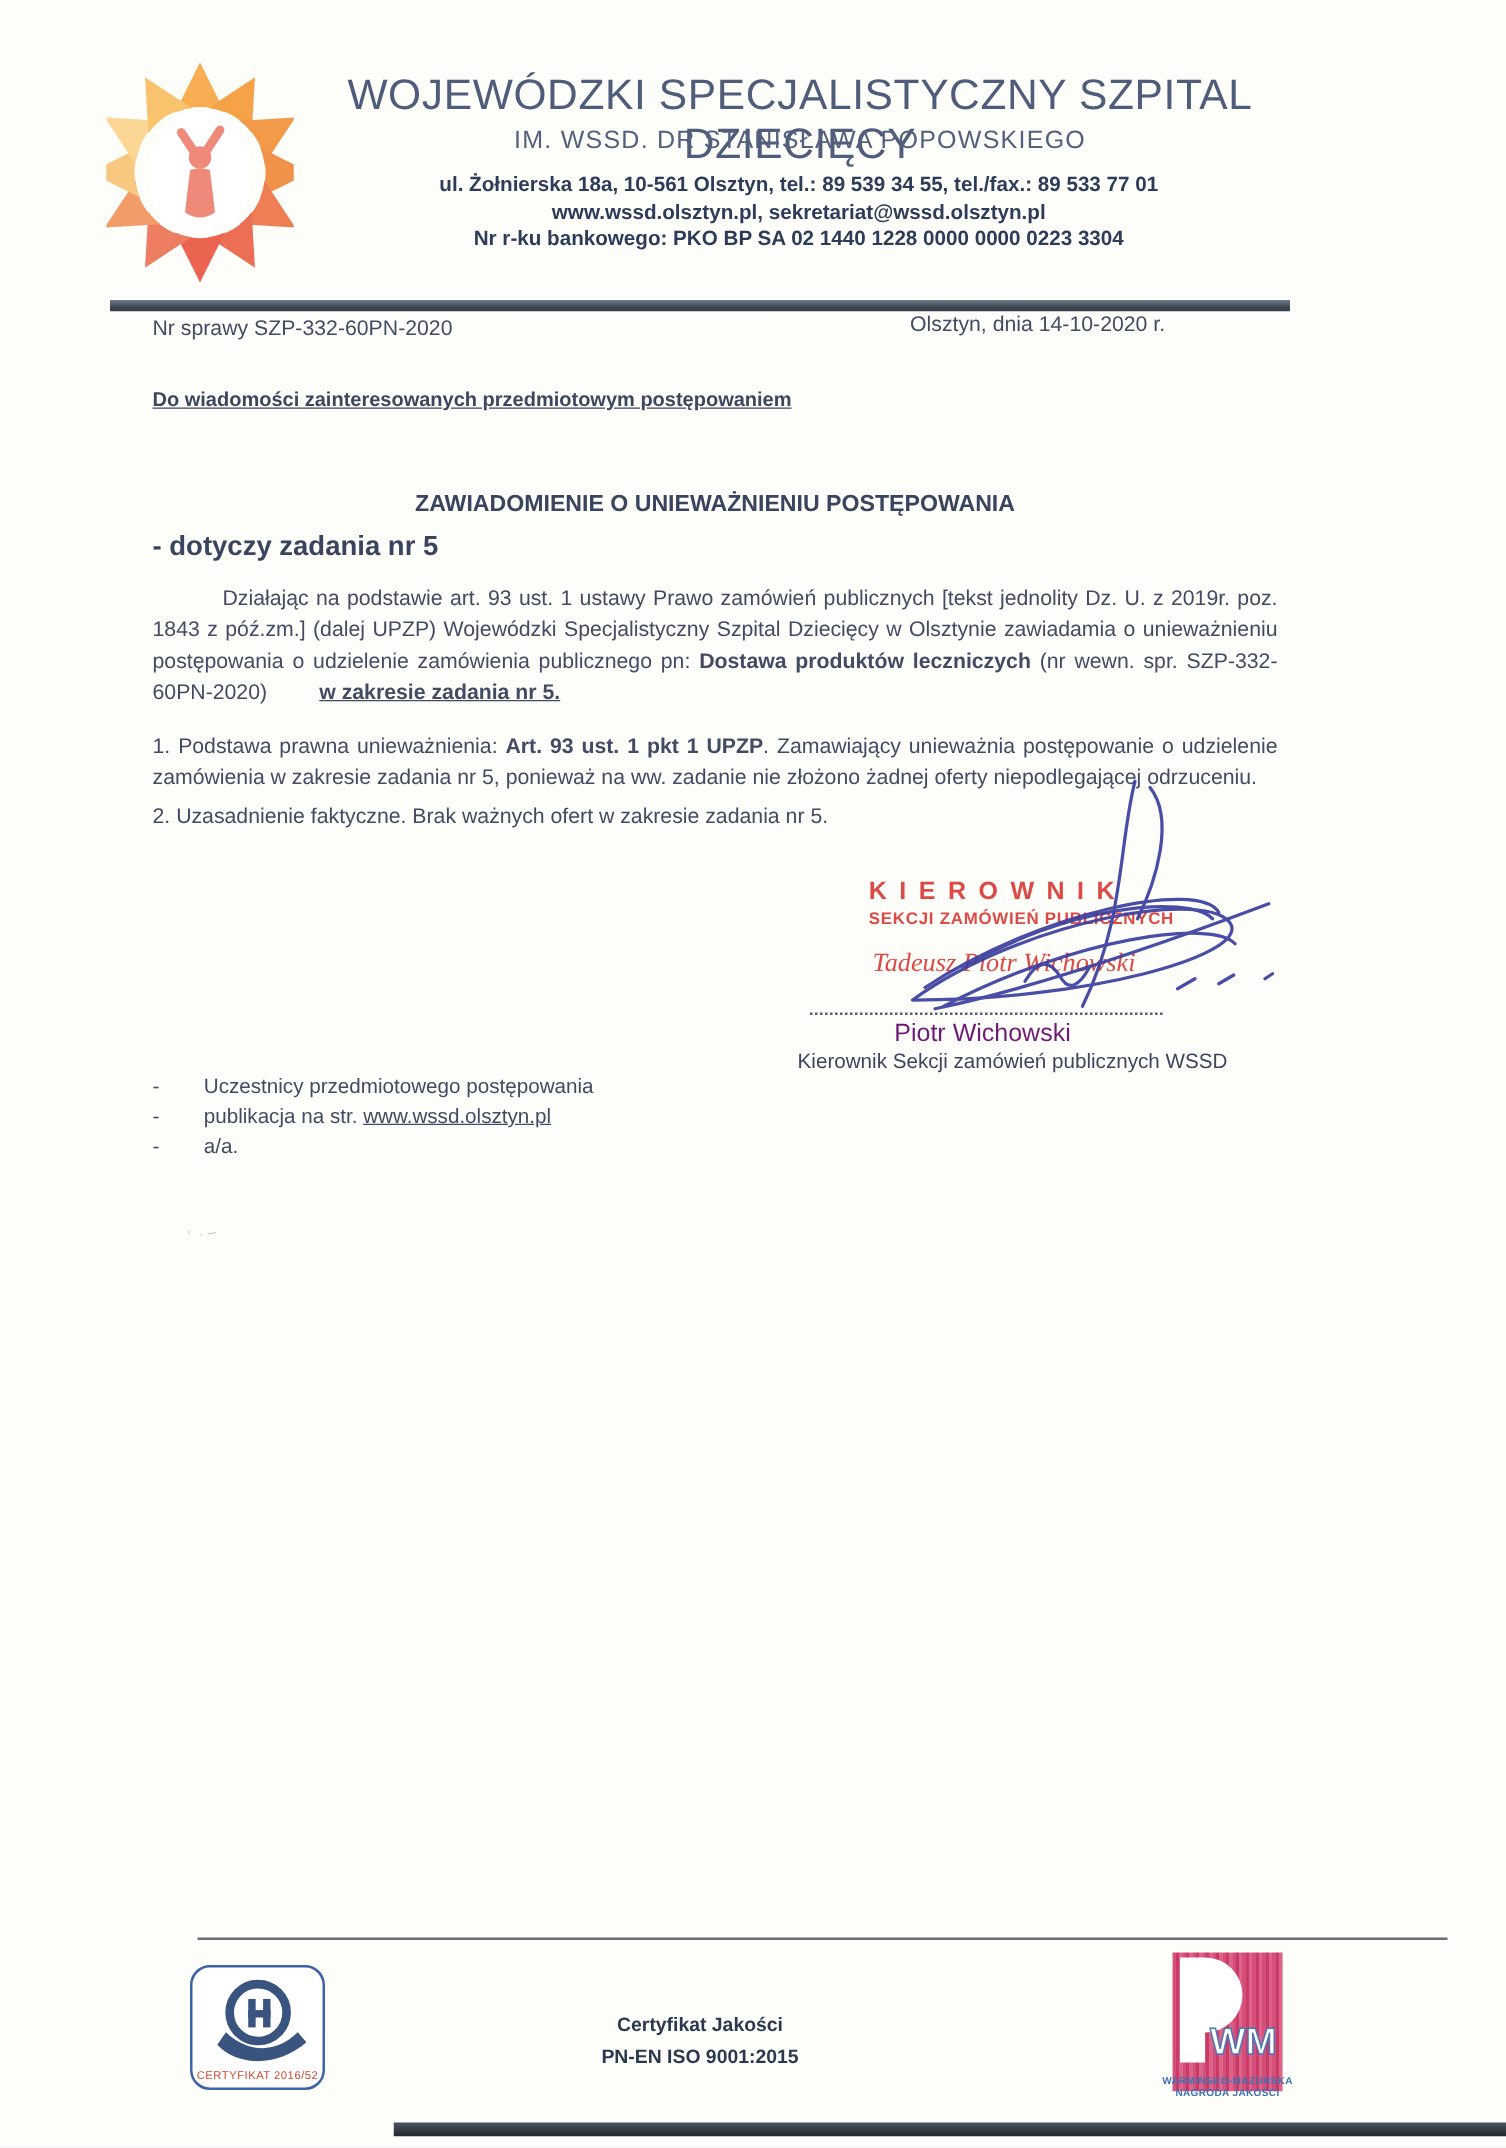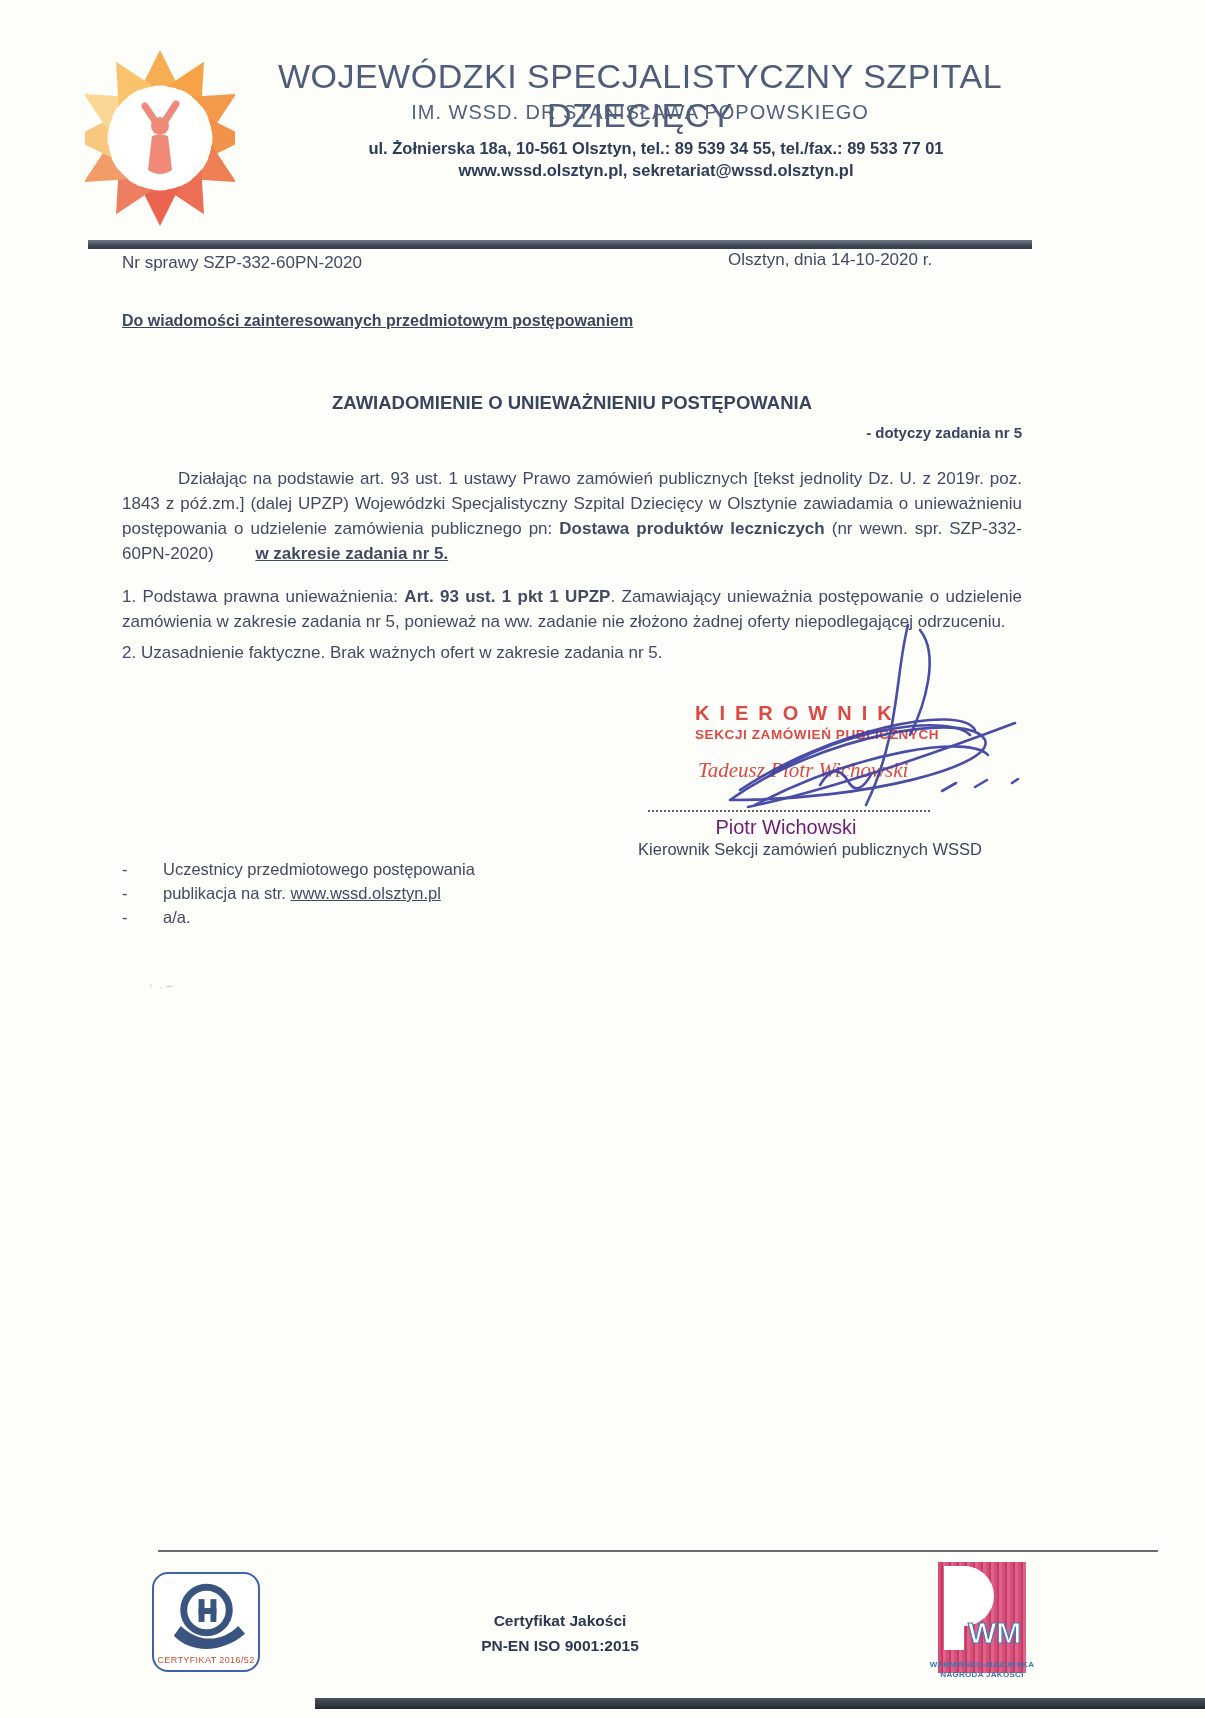--- a/index.html
+++ b/index.html
@@ -12,40 +12,40 @@
 
   
   .org-name{
     left:240px;top:57px;width:800px;text-align:center;
     font-size:34px;font-weight:400;letter-spacing:.5px;color:#4f5d7b;
   }
   .org-sub{
     left:240px;top:101px;width:800px;text-align:center;
     font-size:20px;font-weight:400;letter-spacing:1px;color:#53607e;
   }
-  .addr{left:256px;width:800px;text-align:center;font-size:16.5px;font-weight:bold;color:#2f3c59;}
+  .addr{left:239px;width:800px;text-align:center;font-size:16.5px;font-weight:bold;color:#2f3c59;}
   .addr1{top:139px;} .addr2{top:161px;} .addr3{top:182px;}
 
   .sep-bar{
     left:88px;top:240px;width:944px;height:9px;
     background:linear-gradient(#707c8a,#39424c 70%);
   }
 
   
   .case-no{left:122px;top:253px;font-size:17px;}
   .place-date{left:728px;top:250px;font-size:17px;}
 
   .notice{
     left:122px;top:312px;font-size:16px;font-weight:bold;
     text-decoration:underline;color:#3d465e;
   }
 
   
   .doc-title{left:122px;top:392px;width:900px;text-align:center;font-size:18.5px;font-weight:bold;color:#3b445e;}
-  .doc-subtitle{left:122px;top:424px;width:900px;text-align:right;font-size:15px;font-weight:bold;color:#3b445e;}
+  .doc-subtitle{left:122px;top:424px;width:900px;text-align:left;font-size:22px;font-weight:bold;color:#3b445e;}
 
   
   .para{left:122px;width:900px;font-size:17px;line-height:25px;text-align:justify;}
   .para1{top:466px;text-indent:56px;}
   .items{top:584px;}
   .item{margin:0 0 6px 0;}
   .b{font-weight:bold;}
   .bu{font-weight:bold;text-decoration:underline;margin-left:37px;}
   .u{text-decoration:underline;}
 
@@ -134,20 +134,21 @@
           <path d="M67,90 Q75,87 83,90 L87,124 Q75,132 63,124 Z" stroke="none"></path>
         </g>
       </g>
     </svg>
   </div>
 
   <div class="abs org-name">WOJEWÓDZKI SPECJALISTYCZNY SZPITAL DZIECIĘCY</div>
   <div class="abs org-sub">IM. WSSD. DR STANISŁAWA POPOWSKIEGO</div>
   <div class="abs addr addr1">ul. Żołnierska 18a, 10-561 Olsztyn, tel.: 89 539 34 55, tel./fax.: 89 533 77 01</div>
   <div class="abs addr addr2">www.wssd.olsztyn.pl, sekretariat@wssd.olsztyn.pl</div>
+  <div class="abs addr addr3">Nr r-ku bankowego: PKO BP SA 02 1440 1228 0000 0000 0223 3304</div>
 
   <div class="abs sep-bar"></div>
 
   <div class="abs case-no">Nr sprawy SZP-332-60PN-2020</div>
   <div class="abs place-date">Olsztyn, dnia 14-10-2020 r.</div>
 
   <div class="abs notice">Do wiadomości zainteresowanych przedmiotowym postępowaniem</div>
 
   <div class="abs doc-title">ZAWIADOMIENIE O UNIEWAŻNIENIU POSTĘPOWANIA</div>
   <div class="abs doc-subtitle">- dotyczy zadania nr 5</div>

